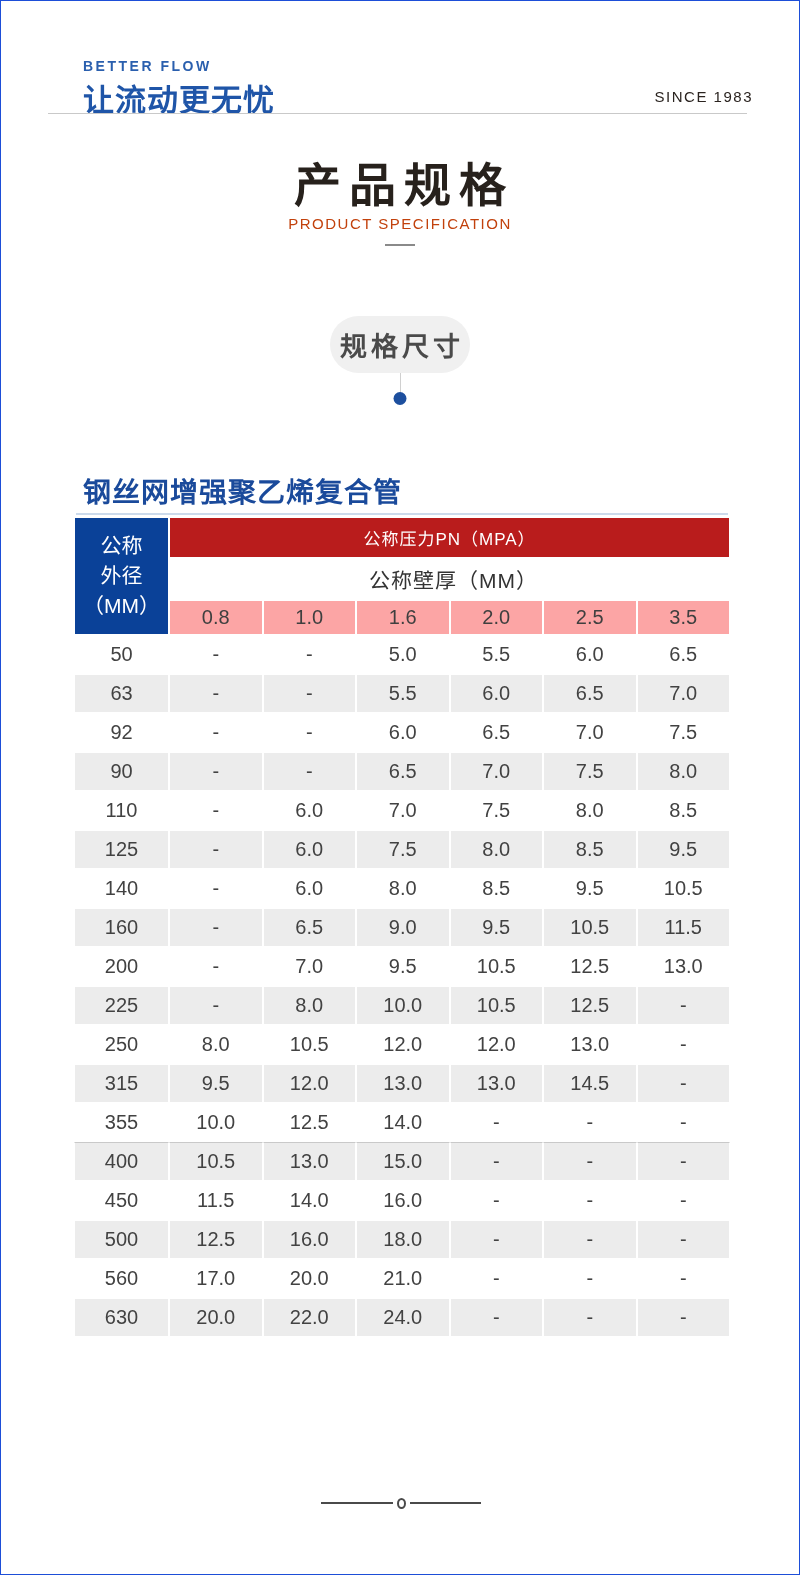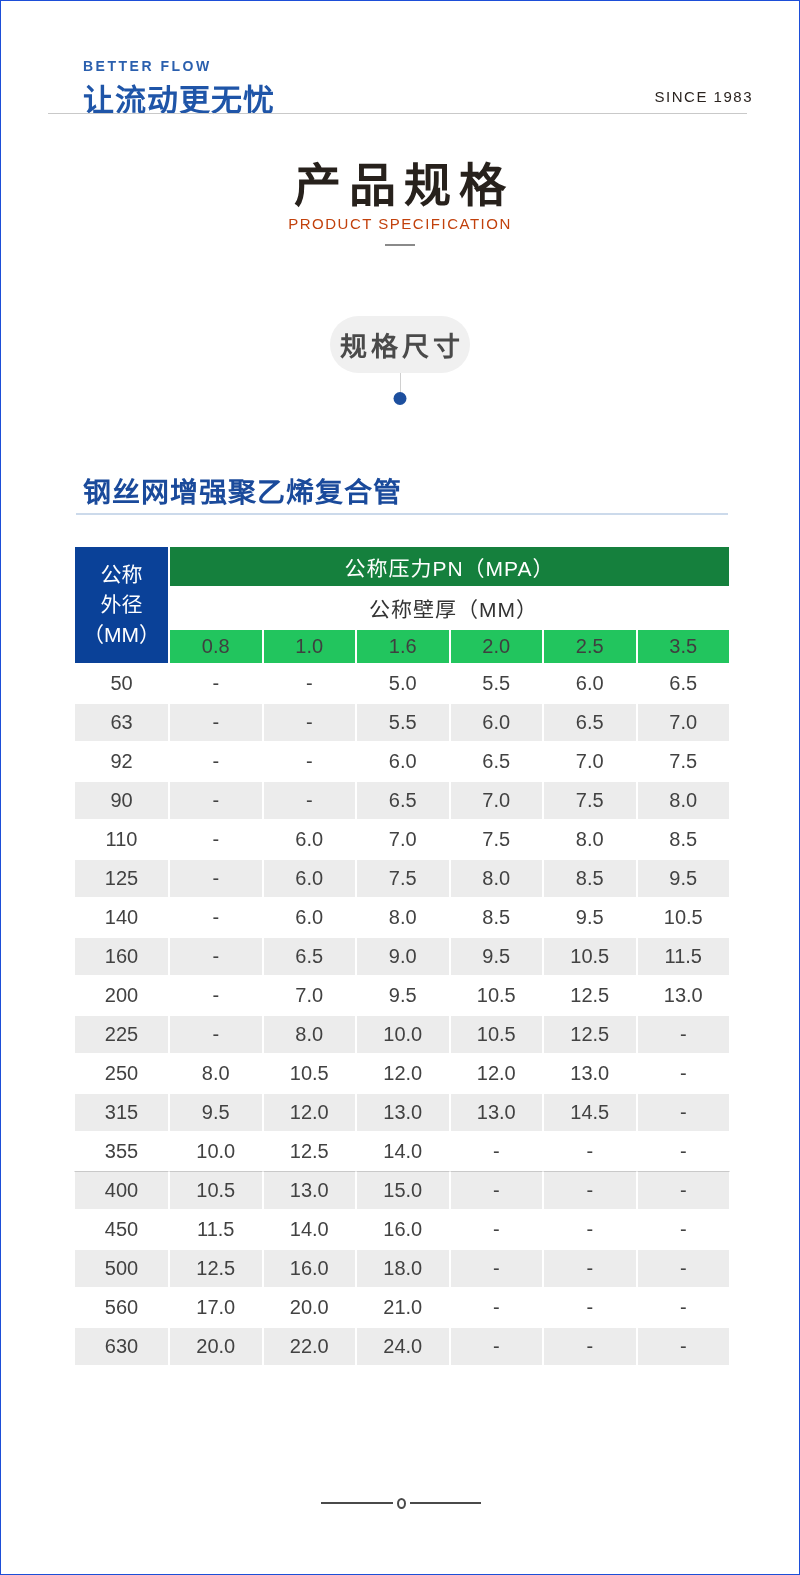--- a/index.html
+++ b/index.html
@@ -72,44 +72,44 @@
     position: absolute; left: 82px; top: 469px;
     color: #1a4a9b; font-size: 28px; font-weight: bold; letter-spacing: 1px;
   }
   .section-underline {
     position: absolute; left: 75px; top: 512px; width: 652px; height: 2px;
     background: #ccdaeb;
   }
 
   
   .spec-table {
-    position: absolute; left: 73px; top: 545px; width: 656px;
+    position: absolute; left: 73px; top: 516px; width: 656px;
     border-collapse: separate; border-spacing: 0; table-layout: fixed;
   }
   .spec-table th, .spec-table td {
     border: 1.5px solid #ffffff;
     text-align: center; vertical-align: middle;
     font-weight: normal;
   }
   .col-od { width: 95px; }
   th.corner {
     background: #0a4198; color: #ffffff; font-size: 21px; line-height: 1.42;
     font-weight: normal;
   }
   th.pressure {
-    background: #15803d; color: #ffffff; font-size: 21px; height: 41px;
+    background: #b91c1c; color: #ffffff; font-size: 17px; height: 41px;
     letter-spacing: 1px;
   }
   th.thickness {
     background: #ffffff; color: #333333; font-size: 21px; height: 42px;
     letter-spacing: 1px;
     padding-left: 8px;
   }
   th.pv {
-    background: #22c55e; color: #3f3f3f; font-size: 20px; height: 35px;
+    background: #fca5a5; color: #3f3f3f; font-size: 20px; height: 35px;
   }
   .spec-table tbody td {
     height: 39px; font-size: 20px; color: #424242; background: #ffffff;
   }
   .spec-table tbody tr:nth-child(even) td { background: #ececec; }
   
   .spec-table tbody tr:nth-child(14) td { border-top: 1.5px solid #c9c9c9; }
 
   
   .end-divider {

